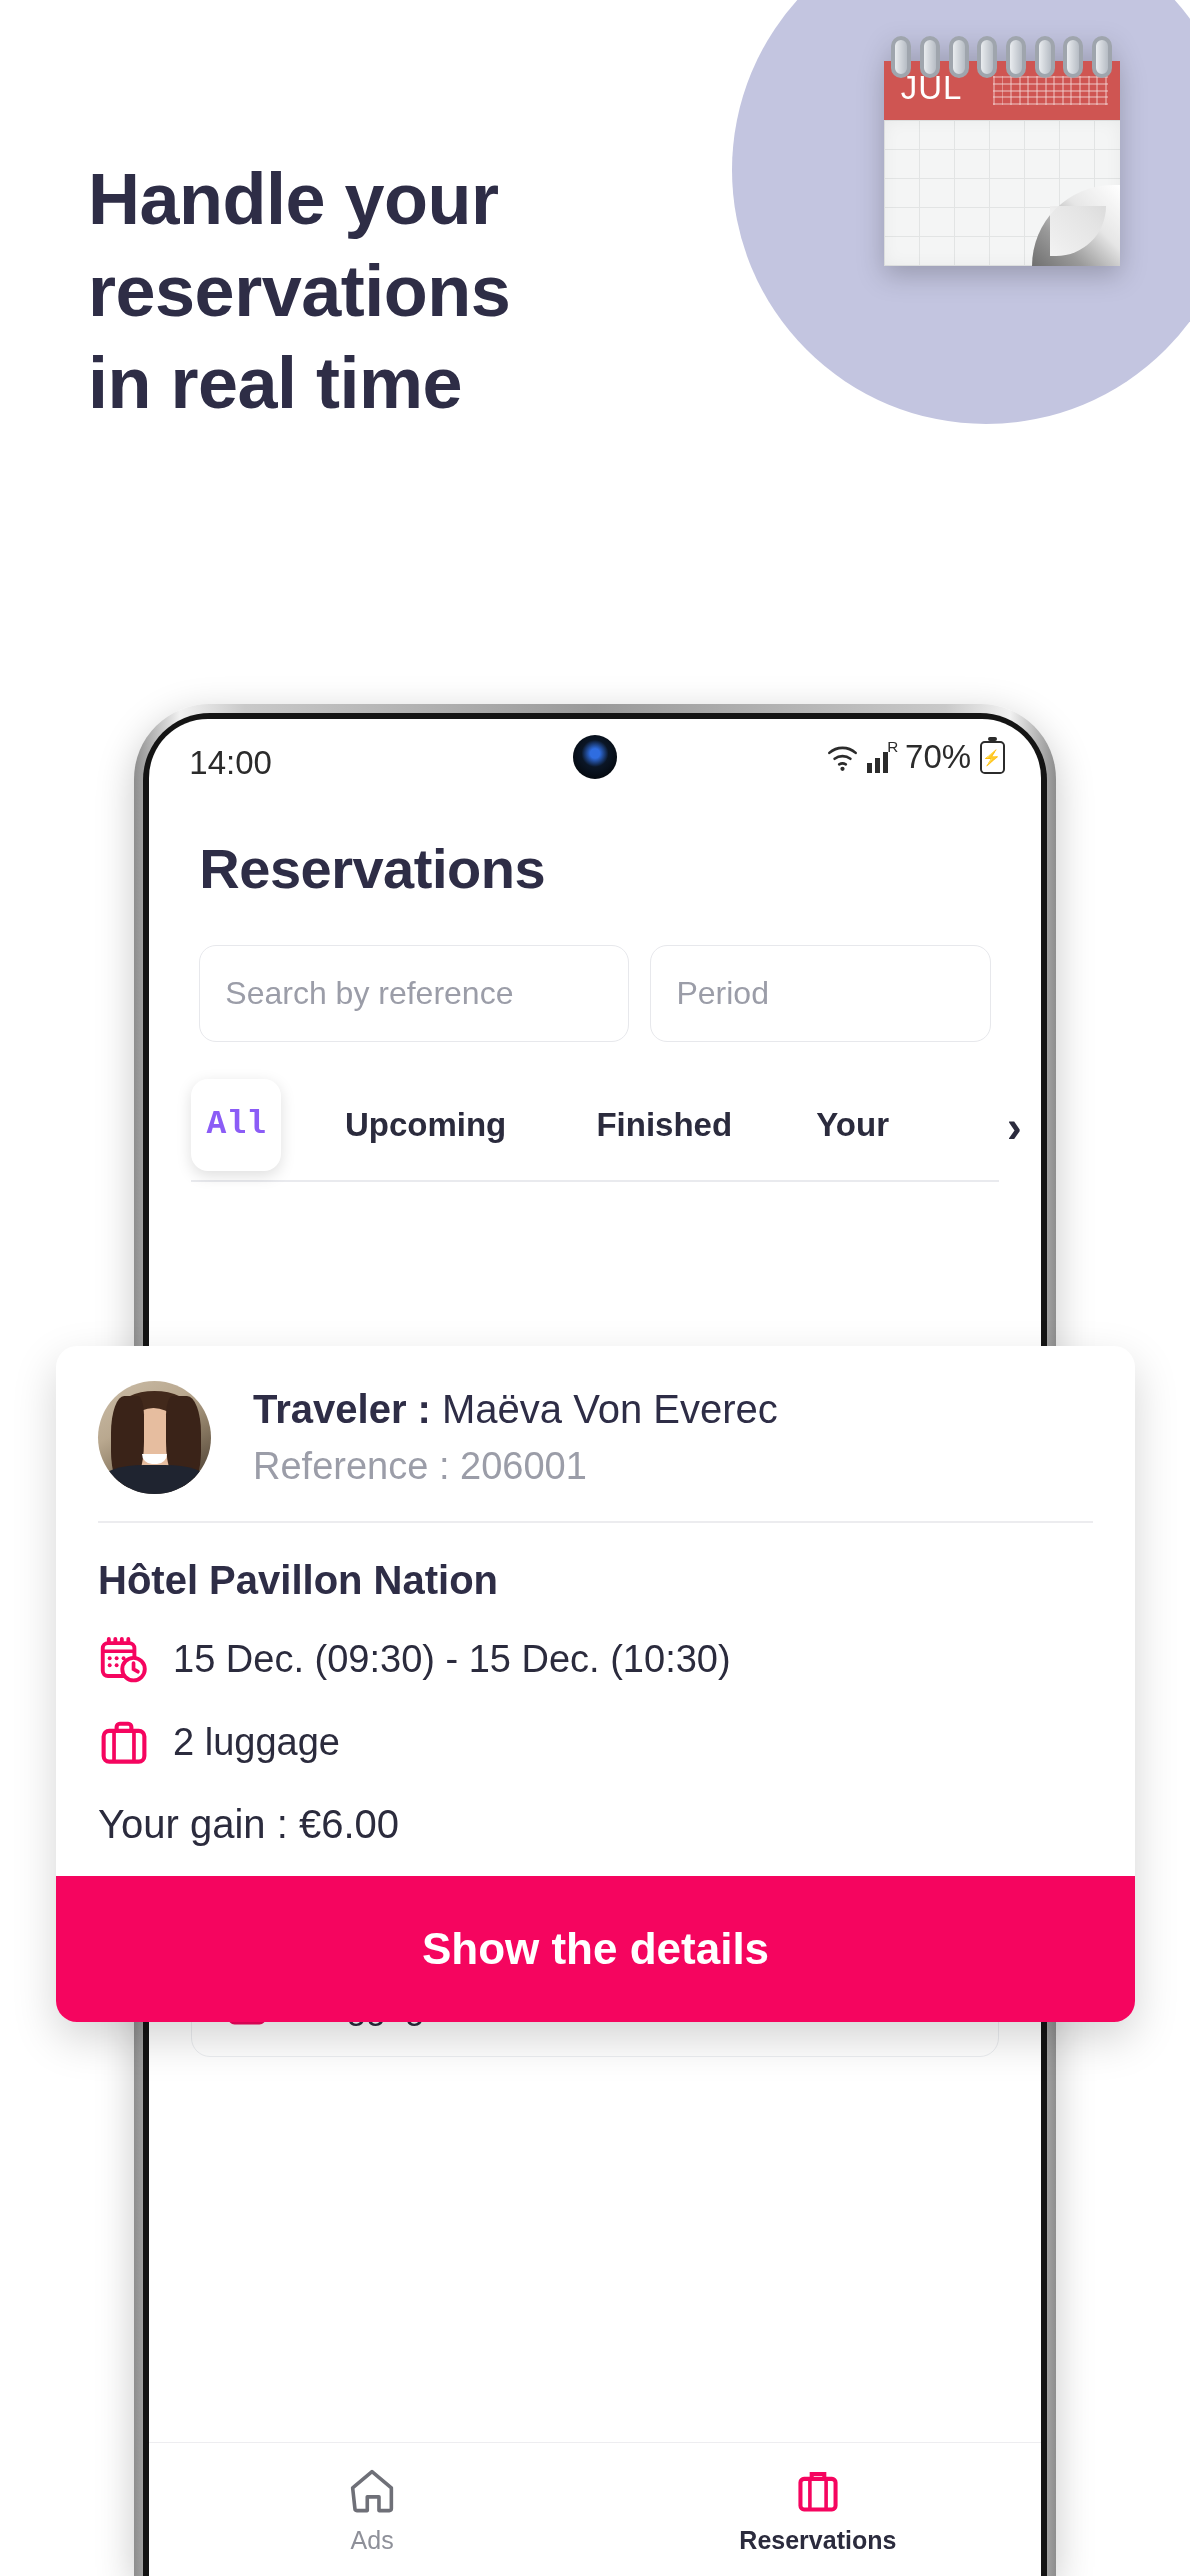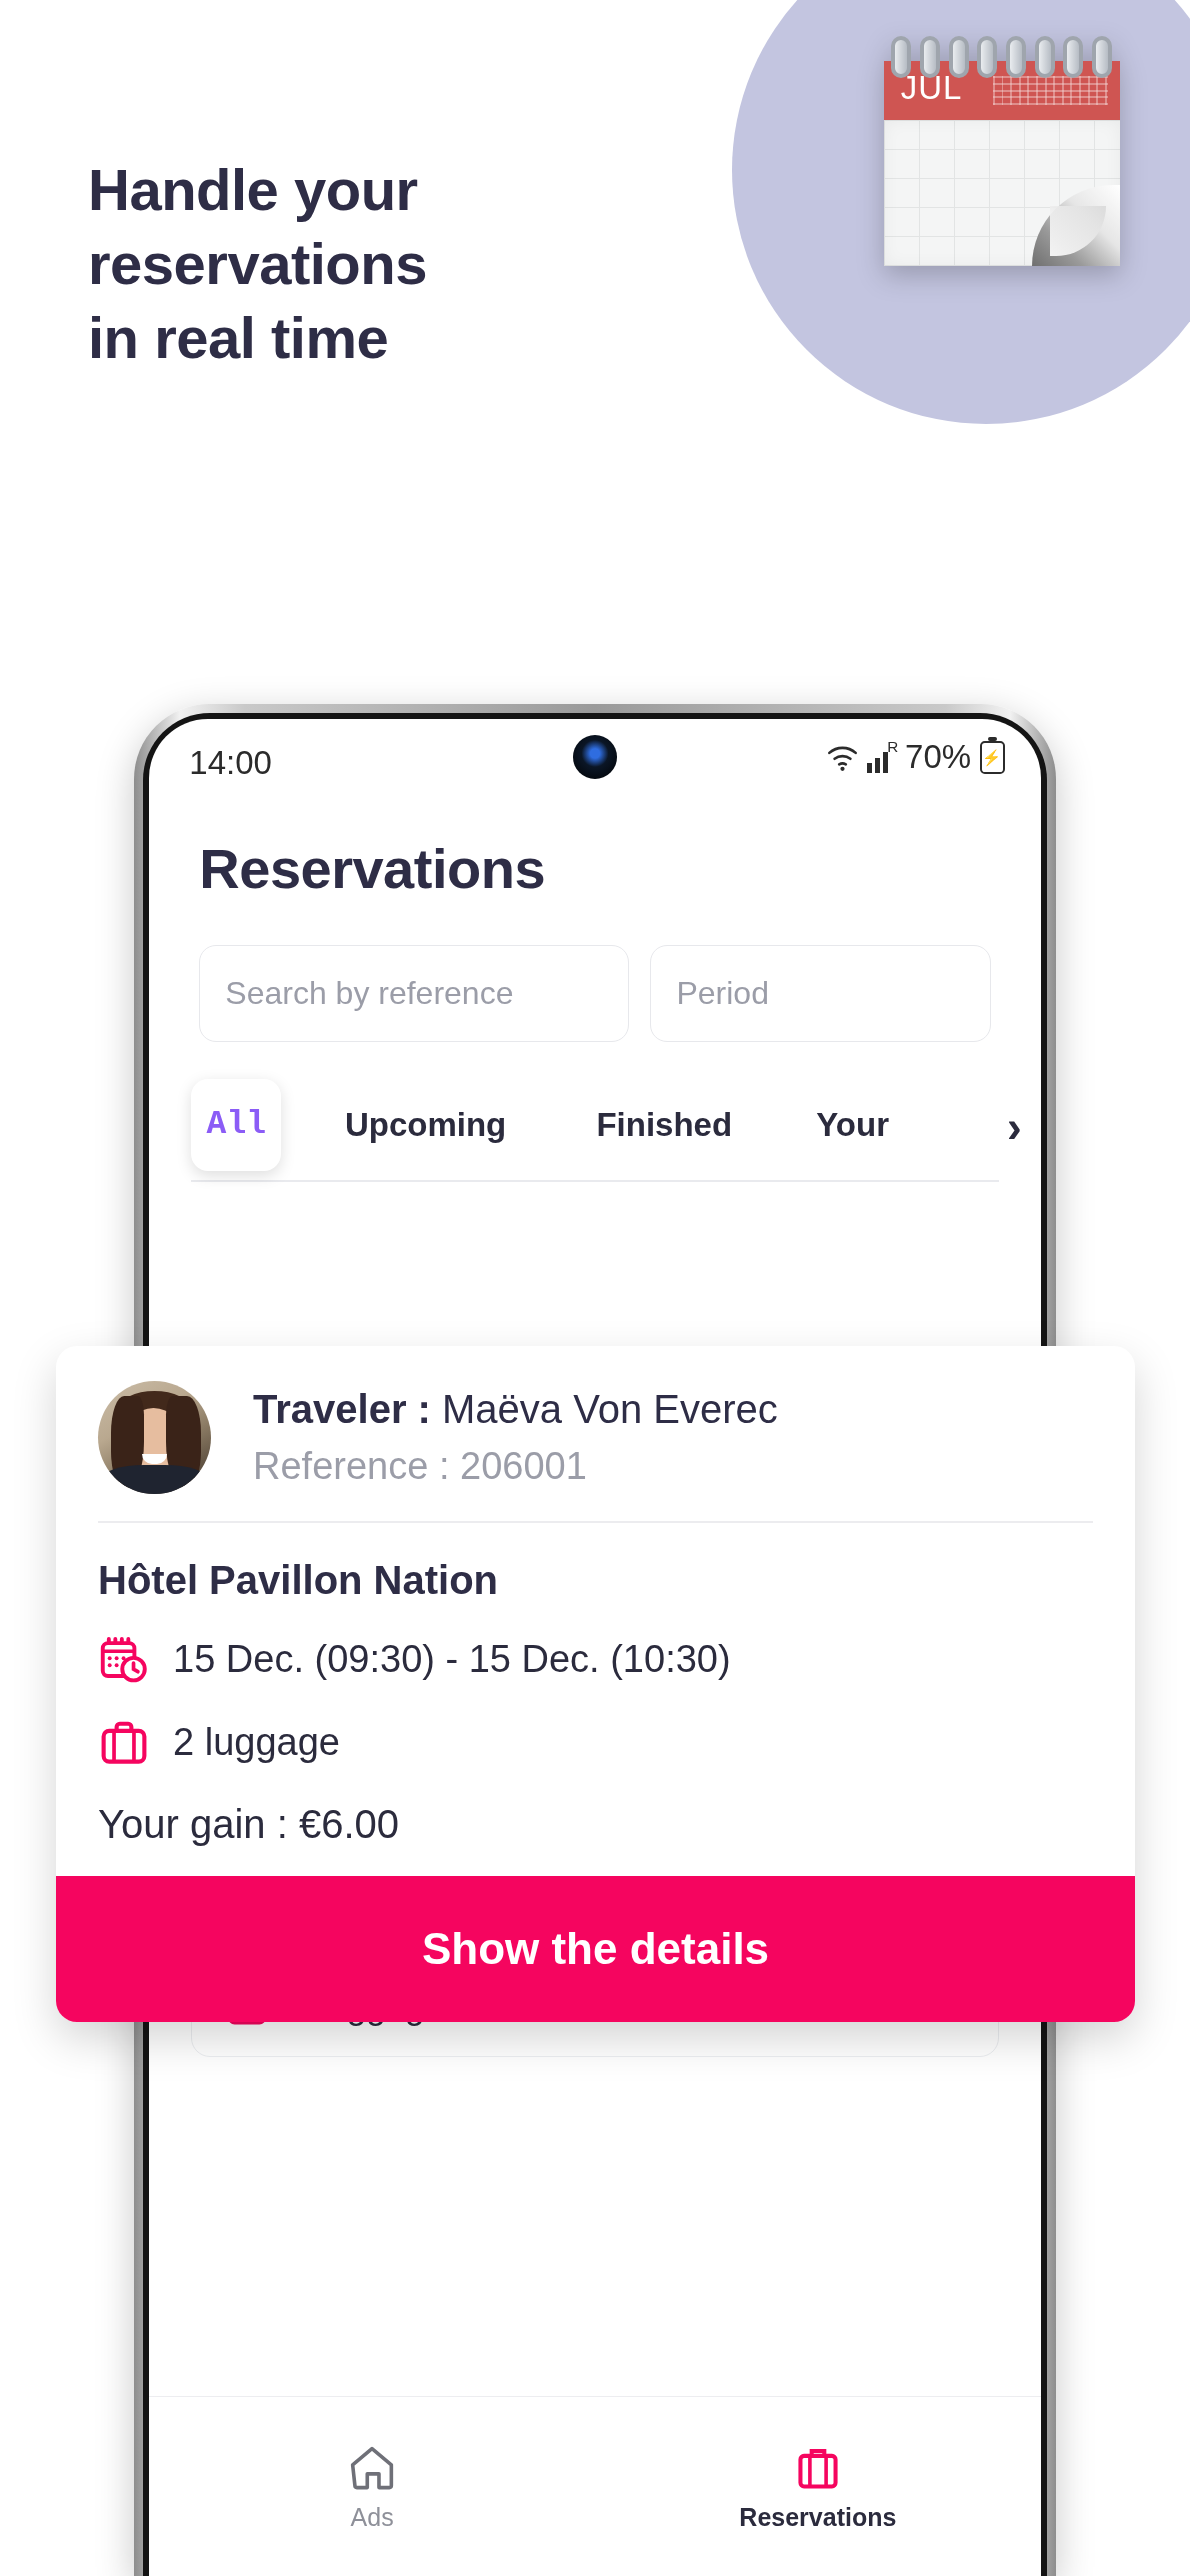--- a/index.html
+++ b/index.html
@@ -38,21 +38,21 @@
       repeating-linear-gradient(0deg,#e2e4e4 0 1px, transparent 1px 29px);
     box-shadow:inset 0 0 17px rgba(0,0,0,.05); }
   .cal-curl{ position:absolute; right:0; bottom:0; width:88px; height:81px;
     background:linear-gradient(225deg,#fff 0%,#e6e6e6 38%,#9a9a9a 70%,#6f6f6f 100%);
     border-top-left-radius:88px; }
   .cal-curl2{ position:absolute; right:13.4px; bottom:9.6px; width:56px; height:50px;
     background:linear-gradient(45deg,#ffffff,#d9d9d9); border-bottom-right-radius:58px; opacity:.9; }
 
   .hero-title{
     position:absolute; left:88px; top:153px; width:575px; z-index:3;
-    color:#2e2d46; font-size:58px; font-weight:bold; line-height:1.28;
+    color:#2e2d46; font-size:72px; font-weight:bold; line-height:1.28;
     letter-spacing:-0.5px;
   }
 
   
   .phone{
     position:absolute; left:134px; top:704px;
     width:922px; height:1872px; z-index:2;
   }
   .phone-frame{
     position:absolute; inset:0;
@@ -109,21 +109,21 @@
   .tab-chevron{ position:absolute; right:19px; top:33px; font-size:44px; color:#2b2b3d; font-weight:bold; }
   .tabs-rule{ height:1.9px; background:#e9eaee; margin:0 42px; }
 
   
   .list{ padding:0 42px; }
   .lcard{ background:#fff; border:1.9px solid #eceef1; border-radius:19px; margin-top:25px; padding:27px 33px; }
   .lcard h4{ font-size:38px; color:#2e2d46; font-weight:bold; }
   .row{ display:flex; align-items:center; gap:21px; margin-top:25px; font-size:35px; color:#2b2b3d; }
 
   
-  .bottomnav{ position:absolute; left:0; right:0; bottom:0; height:180px; background:#fff;
+  .bottomnav{ position:absolute; left:0; right:0; bottom:0; height:134px; background:#fff;
               border-top:1.9px solid #ededf0; display:flex; align-items:center; }
   .nav-item{ flex:1; display:flex; flex-direction:column; align-items:center; gap:7.7px; }
   .nav-label{ font-size:25px; color:#8e9099; }
   .nav-item.active .nav-label{ color:#2b2b3d; font-weight:bold; }
 
   
   .overlay{
     position:absolute; left:56px; top:1346px; width:1079px; z-index:20;
     background:#fff; border-radius:21px;
     box-shadow:0 17px 44px rgba(0,0,0,.17);

